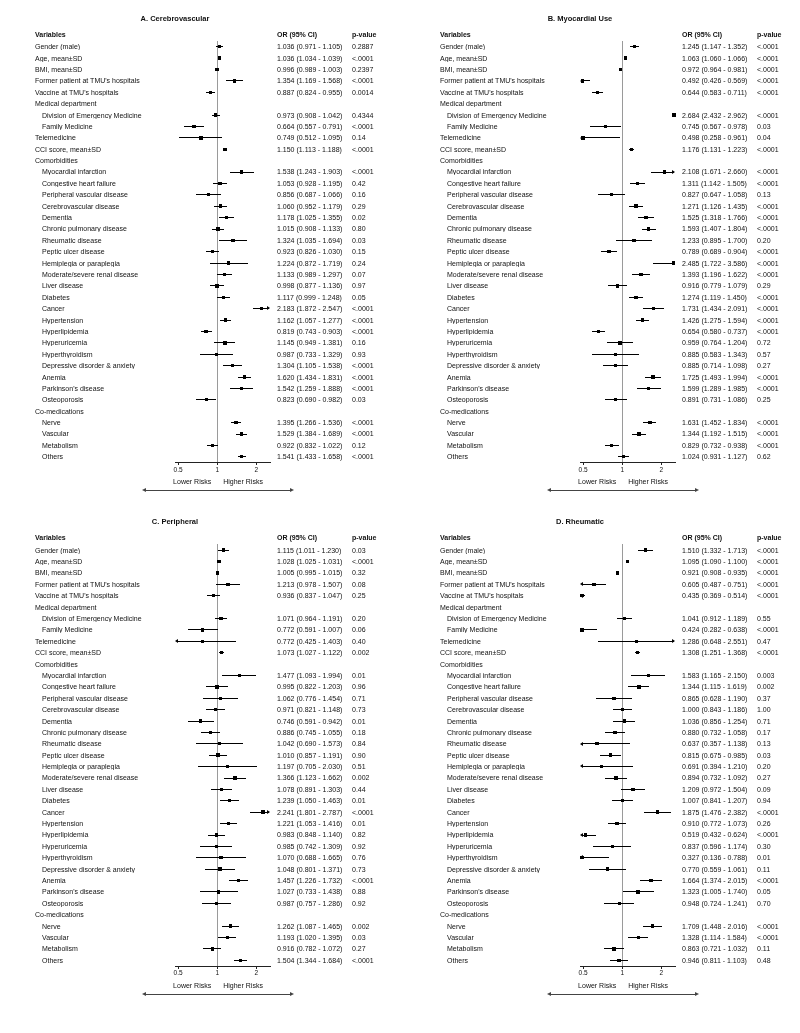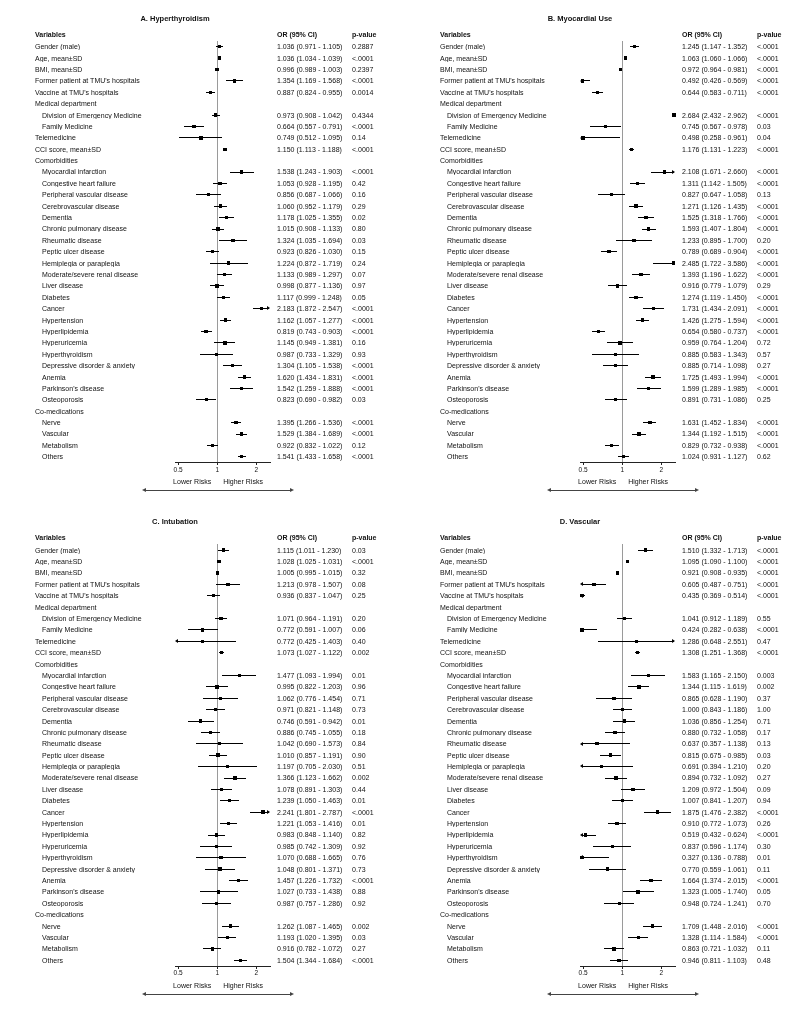--- a/index.html
+++ b/index.html
@@ -35,21 +35,21 @@
   .ra-left,.ra-right{position:absolute;top:0.6px;width:0;height:0;border-top:2.2px solid transparent;border-bottom:2.2px solid transparent;}
   .ra-left{left:0;border-right:4px solid #444;}
   .ra-right{right:0;border-left:4px solid #444;}
 </style>
 </head>
 <body>
 
 <div class="grid">
 
   <section class="panel">
-    <h3 class="panel-title">A. Hyperthyroidism</h3>
+    <h3 class="panel-title">A. Cerebrovascular</h3>
     <div class="hdr">
       <div class="c-label b">Variables</div>
       <div class="c-plot"></div>
       <div class="c-or b">OR (95% CI)</div>
       <div class="c-p b">p-value</div>
     </div>
     <div class="rows">
         <div class="refline" style="left: 182.272px;"></div>
         <div class="row">
           <div class="c-label">Gender (male)</div>
@@ -759,21 +759,21 @@
         <div class="risk-arrow">
           <div class="ra-line"></div>
             <div class="ra-left"></div>
             <div class="ra-right"></div>
         </div>
       </div>
     </div>
   </section>
 
   <section class="panel">
-    <h3 class="panel-title">C. Intubation</h3>
+    <h3 class="panel-title">C. Peripheral</h3>
     <div class="hdr">
       <div class="c-label b">Variables</div>
       <div class="c-plot"></div>
       <div class="c-or b">OR (95% CI)</div>
       <div class="c-p b">p-value</div>
     </div>
     <div class="rows">
         <div class="refline" style="left: 182.272px;"></div>
         <div class="row">
           <div class="c-label">Gender (male)</div>
@@ -1120,21 +1120,21 @@
         <div class="risk-arrow">
           <div class="ra-line"></div>
             <div class="ra-left"></div>
             <div class="ra-right"></div>
         </div>
       </div>
     </div>
   </section>
 
   <section class="panel">
-    <h3 class="panel-title">D. Vascular</h3>
+    <h3 class="panel-title">D. Rheumatic</h3>
     <div class="hdr">
       <div class="c-label b">Variables</div>
       <div class="c-plot"></div>
       <div class="c-or b">OR (95% CI)</div>
       <div class="c-p b">p-value</div>
     </div>
     <div class="rows">
         <div class="refline" style="left: 182.272px;"></div>
         <div class="row">
           <div class="c-label">Gender (male)</div>

